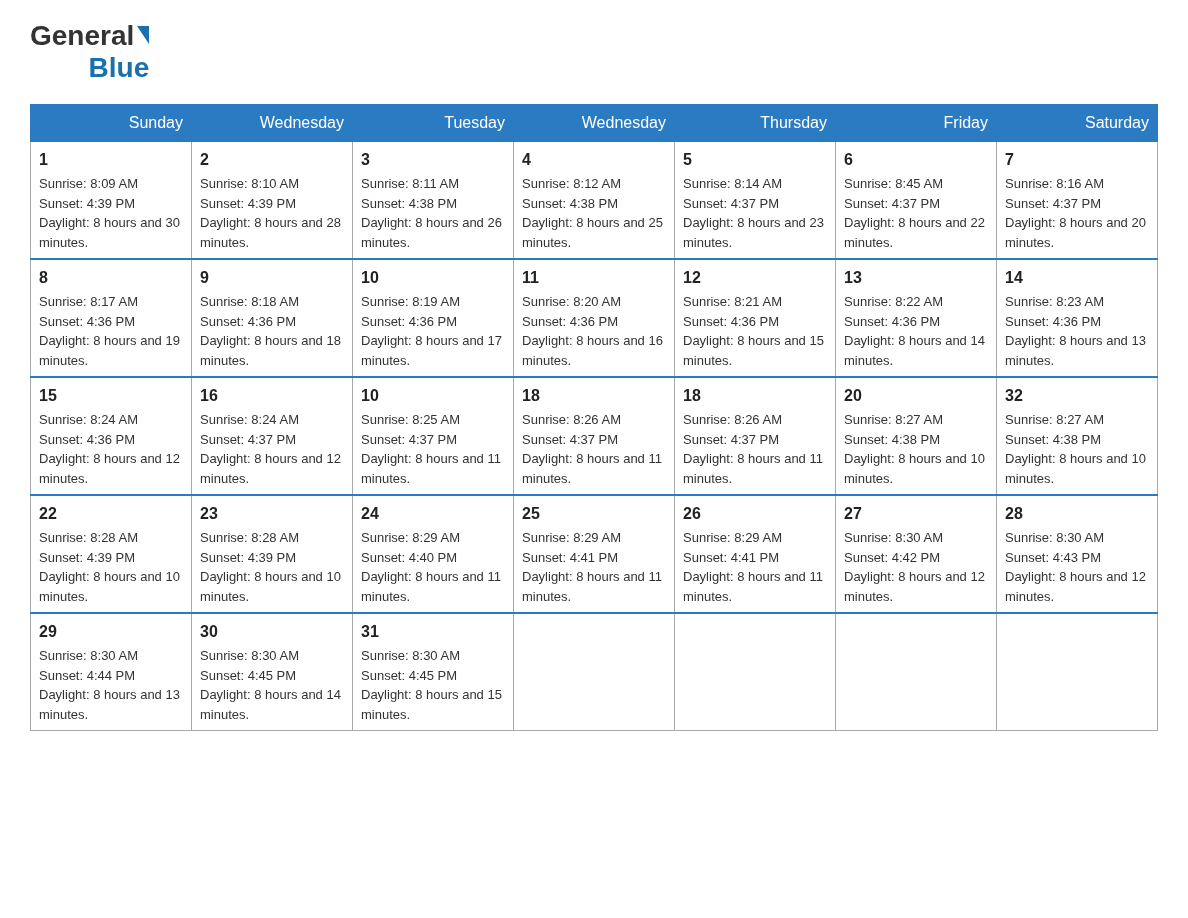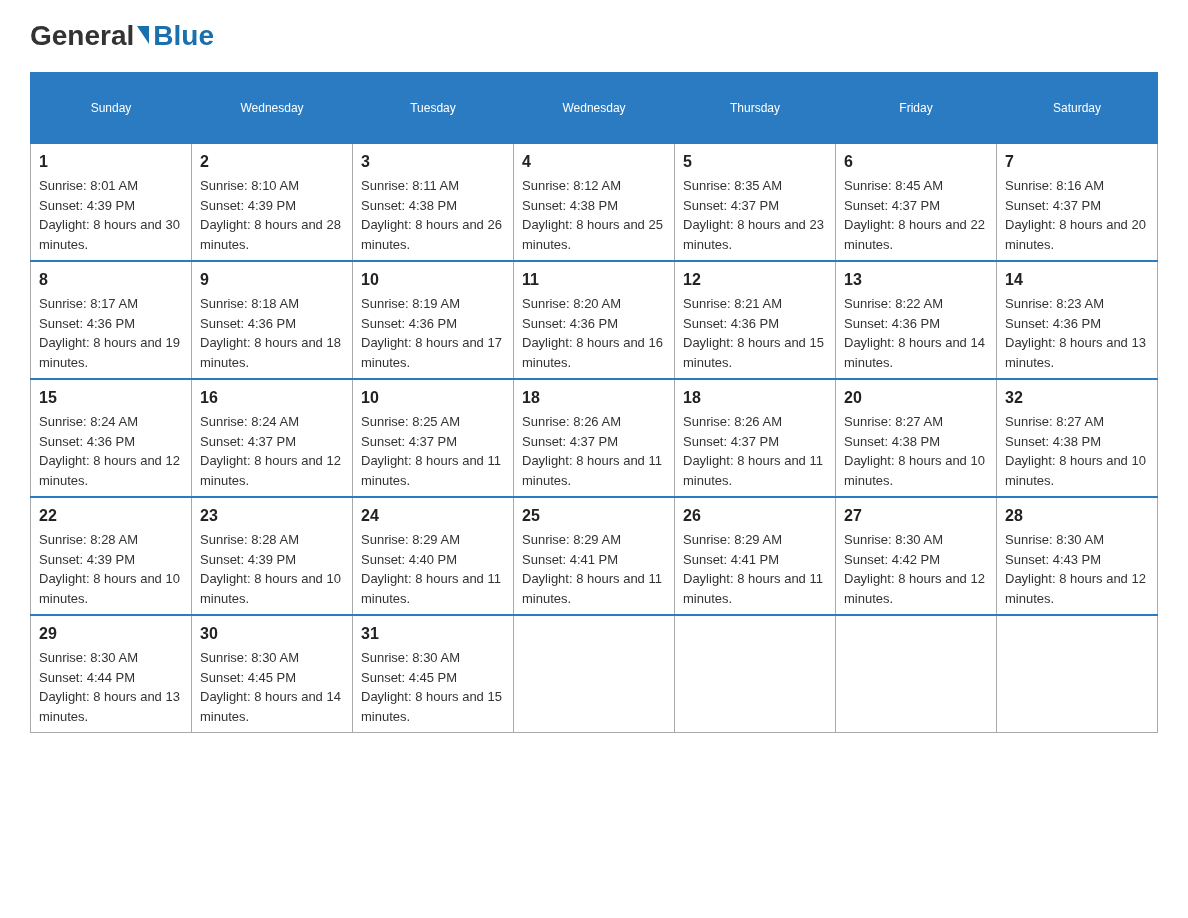--- a/index.html
+++ b/index.html
@@ -11,21 +11,22 @@
       padding: 20px 30px;
     }
     .header {
       display: flex;
       justify-content: space-between;
       align-items: flex-start;
       margin-bottom: 20px;
     }
     .logo {
       display: flex;
-      flex-direction: row;
+      flex-direction: column;
+      text-align: right;
     }
     .title-block {
       text-align: right;
     }
     .month-title {
       font-size: 52px;
       font-weight: bold;
       color: #222;
       line-height: 1.1;
     }
@@ -35,24 +36,24 @@
       margin-top: 4px;
     }
     .calendar {
       width: 100%;
       border-collapse: collapse;
       table-layout: fixed;
     }
     .calendar th {
       background-color: #2b7bc2;
       color: #fff;
-      font-size: 12px;
+      font-size: 16px;
       font-weight: normal;
-      padding: 28px 8px;
-      text-align: center;
+      padding: 9px 8px;
+      text-align: right;
       border: 1px solid #2b7bc2;
     }
     .calendar td {
       border: 1px solid #aaa;
       vertical-align: top;
       padding: 6px 8px;
       height: 110px;
       background: #fff;
       font-size: 13px;
       color: #333;
@@ -98,25 +99,25 @@
         <th>Wednesday</th>
         <th>Tuesday</th>
         <th>Wednesday</th>
         <th>Thursday</th>
         <th>Friday</th>
         <th>Saturday</th>
       </tr>
   </thead>
   <tbody id="calendar-body">
   <tr class="bottom-border-row">
-        <td><span class="day-num">1</span><span>Sunrise: 8:01 AM</span><br><span>Sunset: 4:39 PM</span><br><span>Daylight: 8 hours and 30 minutes.</span></td>
+        <td><span class="day-num">1</span><span>Sunrise: 8:09 AM</span><br><span>Sunset: 4:39 PM</span><br><span>Daylight: 8 hours and 30 minutes.</span></td>
         <td><span class="day-num">2</span><span>Sunrise: 8:10 AM</span><br><span>Sunset: 4:39 PM</span><br><span>Daylight: 8 hours and 28 minutes.</span></td>
         <td><span class="day-num">3</span><span>Sunrise: 8:11 AM</span><br><span>Sunset: 4:38 PM</span><br><span>Daylight: 8 hours and 26 minutes.</span></td>
         <td><span class="day-num">4</span><span>Sunrise: 8:12 AM</span><br><span>Sunset: 4:38 PM</span><br><span>Daylight: 8 hours and 25 minutes.</span></td>
-        <td><span class="day-num">5</span><span>Sunrise: 8:35 AM</span><br><span>Sunset: 4:37 PM</span><br><span>Daylight: 8 hours and 23 minutes.</span></td>
+        <td><span class="day-num">5</span><span>Sunrise: 8:14 AM</span><br><span>Sunset: 4:37 PM</span><br><span>Daylight: 8 hours and 23 minutes.</span></td>
         <td><span class="day-num">6</span><span>Sunrise: 8:45 AM</span><br><span>Sunset: 4:37 PM</span><br><span>Daylight: 8 hours and 22 minutes.</span></td>
         <td><span class="day-num">7</span><span>Sunrise: 8:16 AM</span><br><span>Sunset: 4:37 PM</span><br><span>Daylight: 8 hours and 20 minutes.</span></td>
       </tr>
       <tr class="bottom-border-row">
         <td><span class="day-num">8</span><span>Sunrise: 8:17 AM</span><br><span>Sunset: 4:36 PM</span><br><span>Daylight: 8 hours and 19 minutes.</span></td>
         <td><span class="day-num">9</span><span>Sunrise: 8:18 AM</span><br><span>Sunset: 4:36 PM</span><br><span>Daylight: 8 hours and 18 minutes.</span></td>
         <td><span class="day-num">10</span><span>Sunrise: 8:19 AM</span><br><span>Sunset: 4:36 PM</span><br><span>Daylight: 8 hours and 17 minutes.</span></td>
         <td><span class="day-num">11</span><span>Sunrise: 8:20 AM</span><br><span>Sunset: 4:36 PM</span><br><span>Daylight: 8 hours and 16 minutes.</span></td>
         <td><span class="day-num">12</span><span>Sunrise: 8:21 AM</span><br><span>Sunset: 4:36 PM</span><br><span>Daylight: 8 hours and 15 minutes.</span></td>
         <td><span class="day-num">13</span><span>Sunrise: 8:22 AM</span><br><span>Sunset: 4:36 PM</span><br><span>Daylight: 8 hours and 14 minutes.</span></td>

